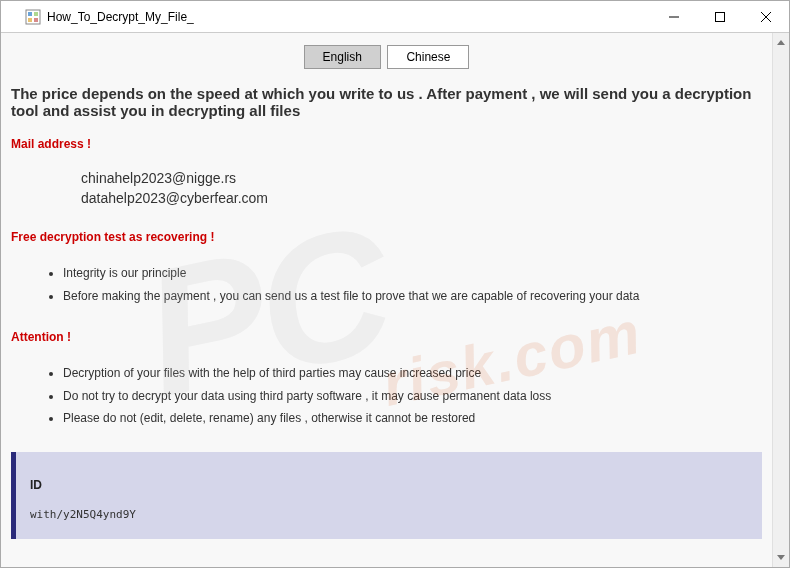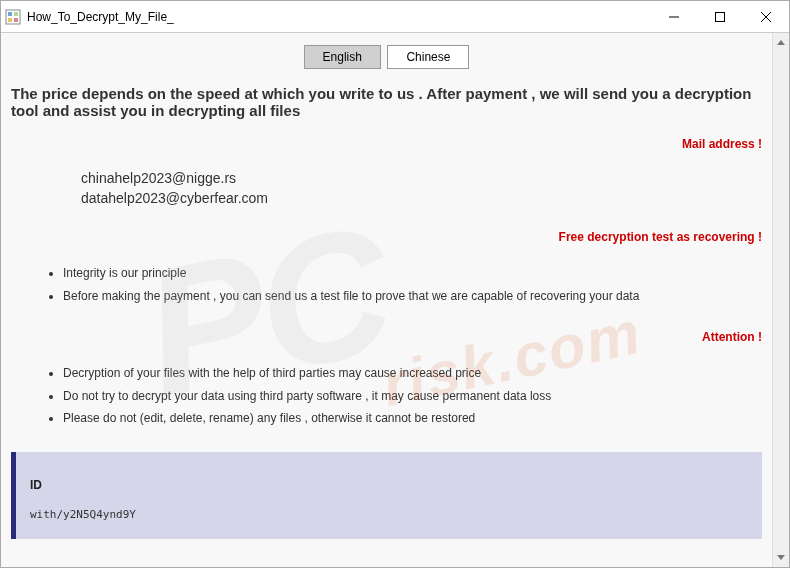--- a/index.html
+++ b/index.html
@@ -18,21 +18,21 @@
   border: 1px solid #aaa;
   display: flex;
   flex-direction: column;
 }
 .titlebar {
   height: 32px;
   background: #fff;
   border-bottom: 1px solid #ccc;
   display: flex;
   align-items: center;
-  padding-left: 4px;
+  padding-left: 24px;
 }
 .titlebar-icon {
   width: 16px;
   height: 16px;
   margin-right: 6px;
 }
 .titlebar-title {
   font-size: 12px;
   color: #000;
   flex: 1;
@@ -123,21 +123,20 @@
   font-size: 15px;
   color: #333;
   margin-bottom: 18px;
   font-weight: bold;
 }
 .section-title {
   font-size: 12px;
   font-weight: bold;
   color: #c00;
   margin-bottom: 18px;
-  text-align: right;
 }
 .emails {
   margin-left: 70px;
   margin-bottom: 22px;
 }
 .email {
   font-size: 14px;
   color: #333;
   line-height: 1.4;
 }

